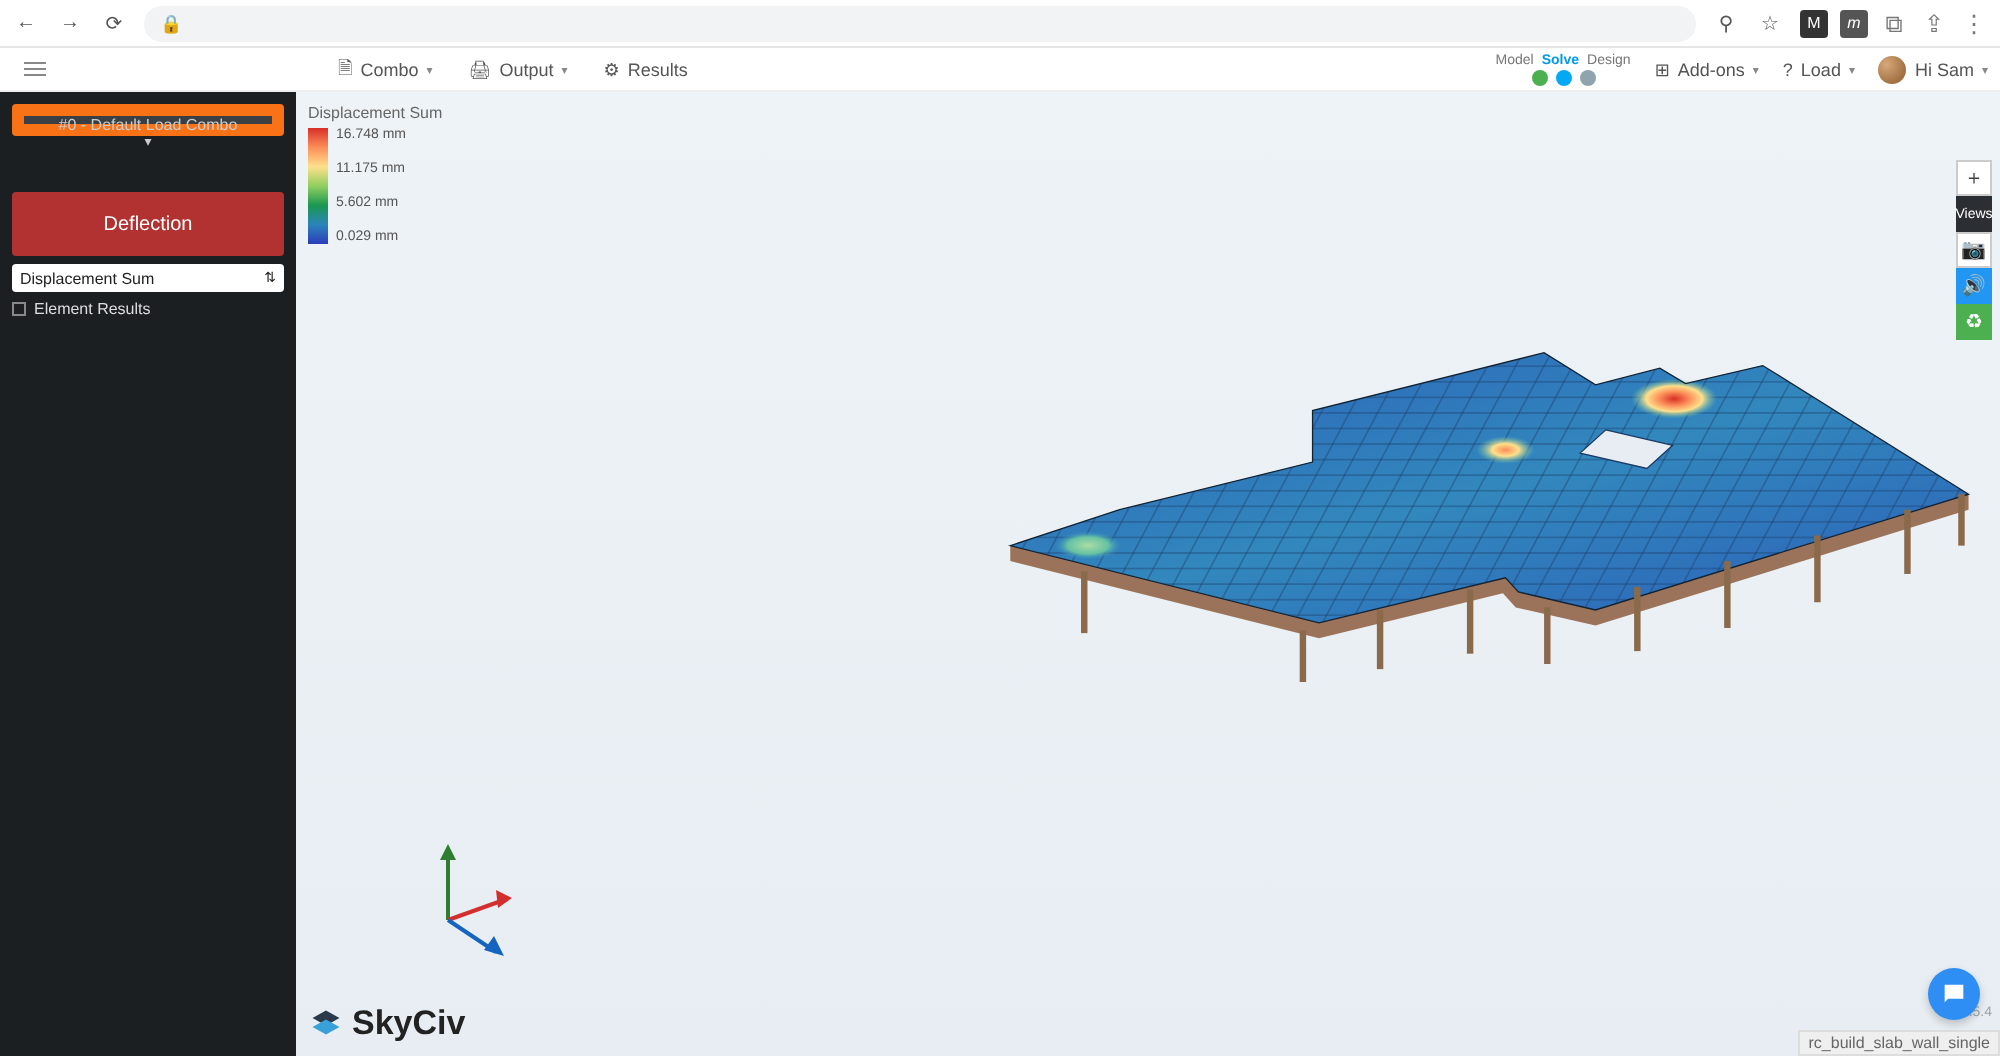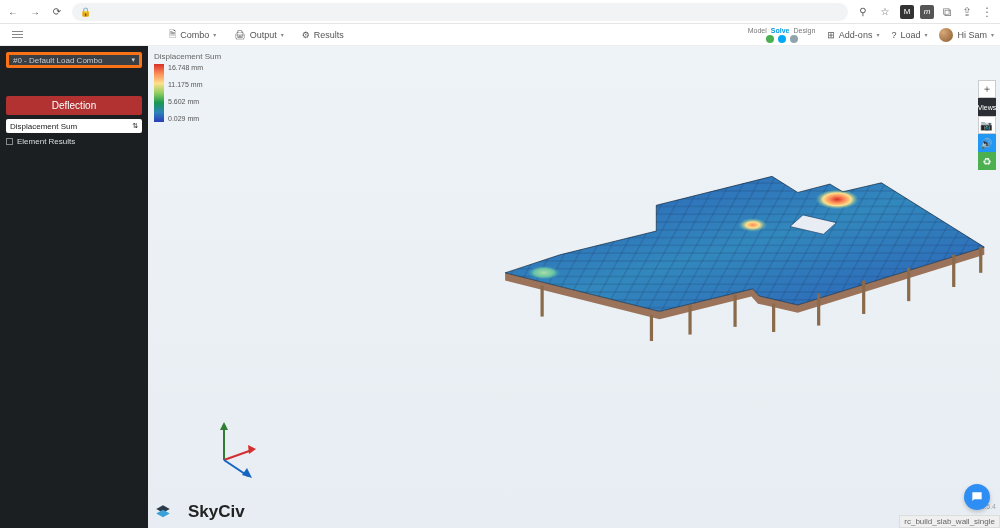--- a/index.html
+++ b/index.html
@@ -25,44 +25,44 @@
   .mode-box { display:flex; flex-direction:column; align-items:center; }
   .mode-labels { display:flex; gap:4px; font-size:7px; color:#777; }
   .mode-dots { display:flex; gap:4px; margin-top:1px;}
   .dot { width:8px; height:8px; border-radius:50%; }
   .dot.green{background:#4caf50;} .dot.blue{background:#03a9f4;} .dot.gray{background:#90a4ae;}
   .avatar { width:14px; height:14px; border-radius:50%; background: radial-gradient(circle at 30% 30%, #d7a87a, #8b5a2b); }
 
   
   .main { display: flex; height: calc(528px - 24px - 22px); }
   .sidebar { width: 148px; background: #1c1f22; padding: 6px; color: #ddd; font-size: 9px; }
-  .combo-select { width: 100%; height: 16px; background: #3a3f44; border: 3px solid #f97316; color: #ccc; font-size: 8px; padding: 0 4px; display:flex; align-items:center; justify-content:space-between; border-radius:2px; margin-bottom: 8px;}
+  .combo-select { width: 100%; height: 16px; background: #3a3f44; border: 6px solid #f97316; color: #ccc; font-size: 8px; padding: 0 4px; display:flex; align-items:center; justify-content:space-between; border-radius:2px; margin-bottom: 8px; flex-direction: column;}
   .combo-caret{font-size:7px;}
-  .side-btn { width: 100%; height: 19px; display:flex; align-items:center; justify-content:center; color:#fff; font-size:10px; border-radius:2px; margin-bottom:4px; cursor:pointer;margin-top:28px;}
+  .side-btn { width: 100%; height: 32px; display:flex; align-items:center; justify-content:center; color:#fff; font-size:10px; border-radius:2px; margin-bottom:4px; cursor:pointer;margin-top:28px;}
   .btn-red{background:#b23232;} .btn-brown{background:#8a4d2f;}
   .sub-select { width:100%; height:14px; background:#fff; color:#222; font-size:8px; padding:0 4px; display:flex; align-items:center; justify-content:space-between; border-radius:2px; margin-top:2px;}
   .sub-row { display:flex; align-items:center; gap:4px; margin-top:4px; font-size:8px;text-align:right;}
   .sub-check{width:7px;height:7px;border:1px solid #888;}
 
   
   .viewport { flex:1; position:relative; background: linear-gradient(180deg,#eef3f7,#e7edf2); overflow:hidden;}
   .legend { position:absolute; top:6px; left:6px; background:rgba(255,255,255,0); font-size:7px; color:#555;}
   .legend-title{font-size:8px; color:#666; margin-bottom:3px;}
   .legend-body{display:flex; gap:4px;}
   .legend-bar{width:10px; height:58px; background: linear-gradient(180deg,#d73027,#fc8d59,#fee08b,#91cf60,#1a9850,#2b83ba,#2b3dba);}
   .legend-ticks{display:flex; flex-direction:column; justify-content:space-between; height:58px;}
   .tool-stack{position:absolute; right:4px; top:34px; display:flex; flex-direction:column; gap:0;}
   .tool-btn{width:18px; height:18px; background:#fff; border:1px solid #ccc; display:flex; align-items:center; justify-content:center; font-size:10px; color:#444;}
   .tool-btn.dark{background:#2b2f33; color:#fff; border-color:#2b2f33; font-size:7px;}
   .tool-btn.blue{background:#2196f3; color:#fff; border-color:#2196f3;}
   .tool-btn.green{background:#4caf50; color:#fff; border-color:#4caf50;}
   .version{position:absolute; right:4px; bottom:18px; font-size:7px; color:#9aa3ab;}
   .filetag{position:absolute; right:0; bottom:0; padding:1px 4px; font-size:8px; background:#efefef; color:#666; border:1px solid #ddd;}
   .chat-bubble{position:absolute; right:10px; bottom:18px; width:26px; height:26px; border-radius:50%; background:#2f8ef4; display:flex; align-items:center; justify-content:center; color:#fff; font-size:14px; box-shadow:0 2px 4px rgba(0,0,0,.2);}
-  .logo{position:absolute; left:6px; bottom:6px; display:flex; align-items:center; gap:16px; font-size:17px; font-weight:700; color:#222;}
+  .logo{position:absolute; left:6px; bottom:6px; display:flex; align-items:center; gap:4px; font-size:17px; font-weight:700; color:#222;}
   .logo-mark{width:18px;height:18px;}
   .axes{position:absolute; left:56px; bottom:48px;}
 
   
   .scene{position:absolute; left:210px; top:95px; width:780px; height:320px; transform: scale(.98);}
   .slab{position:relative; width:770px; height:210px;}
 </style>
 </head>
 <body>
 

